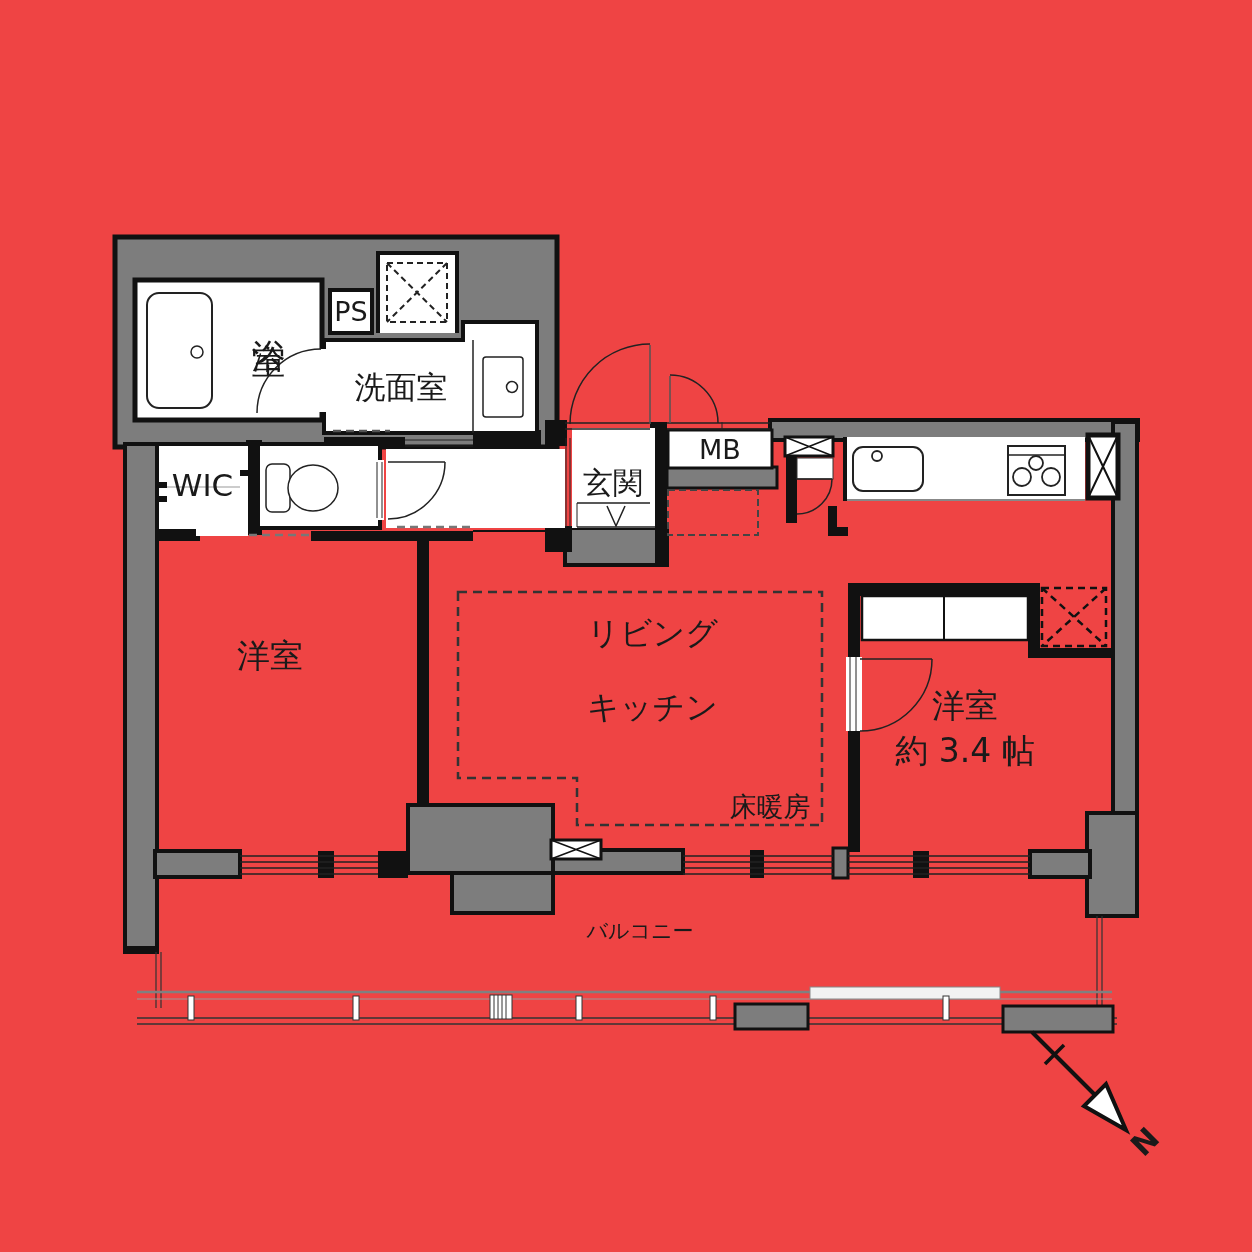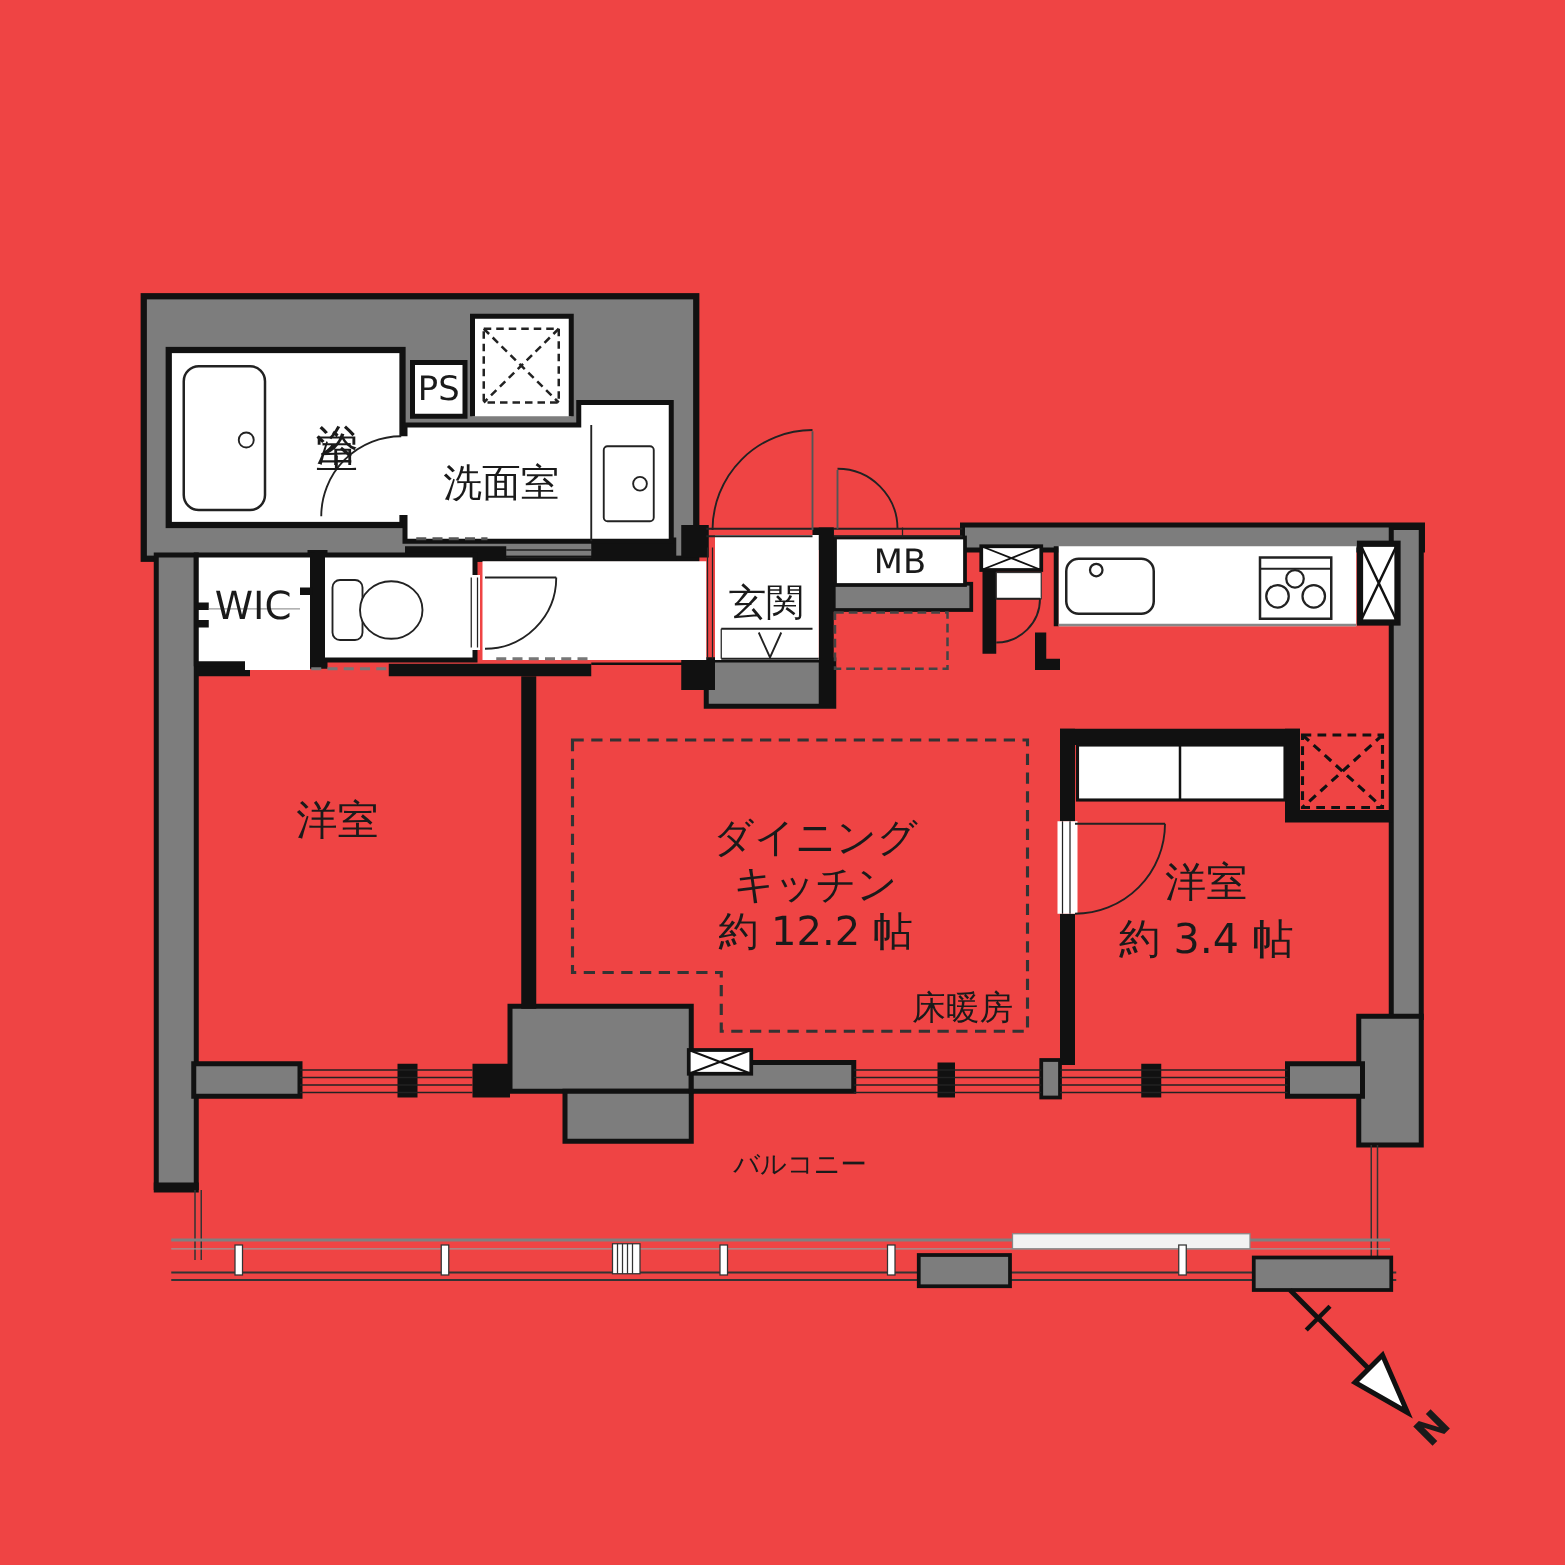--- a/index.html
+++ b/index.html
@@ -216,23 +216,22 @@
   </g>
 </svg>
 
   <div class="lbl vtext" style="left:250px;top:312px;font-size:34px;">浴室</div>
   <div class="lbl" style="left:331px;top:297px;width:40px;font-size:27px;">PS</div>
   <div class="lbl" style="left:341px;top:370px;width:120px;font-size:31px;">洗面室</div>
   <div class="lbl" style="left:165px;top:468px;width:75px;font-size:31px;">WIC</div>
   <div class="lbl" style="left:573px;top:466px;width:80px;font-size:30px;">玄関</div>
   <div class="lbl" style="left:680px;top:435px;width:80px;font-size:27px;">MB</div>
 
-  <div class="lbl" style="left:540px;top:653px;width:225px;font-size:32px;">ダイニング</div>
+  <div class="lbl" style="left:540px;top:616px;width:225px;font-size:32px;">リビング</div>
   <div class="lbl" style="left:540px;top:690px;width:225px;font-size:32px;">キッチン</div>
-  <div class="lbl" style="left:540px;top:728px;width:225px;font-size:32px;">約 12.2 帖</div>
   <div class="lbl" style="left:715px;top:792px;width:110px;font-size:27px;">床暖房</div>
 
   <div class="lbl" style="left:195px;top:638px;width:150px;font-size:33px;">洋室</div>
 
   <div class="lbl" style="left:900px;top:688px;width:130px;font-size:33px;">洋室</div>
   <div class="lbl" style="left:885px;top:733px;width:160px;font-size:33px;">約 3.4 帖</div>
 
   <div class="lbl" style="left:550px;top:920px;width:180px;font-size:21px;">バルコニー</div>
 
   <div class="lbl north-n" style="left:1122px;top:1124px;width:44px;font-size:30px;font-weight:600;">N</div>

